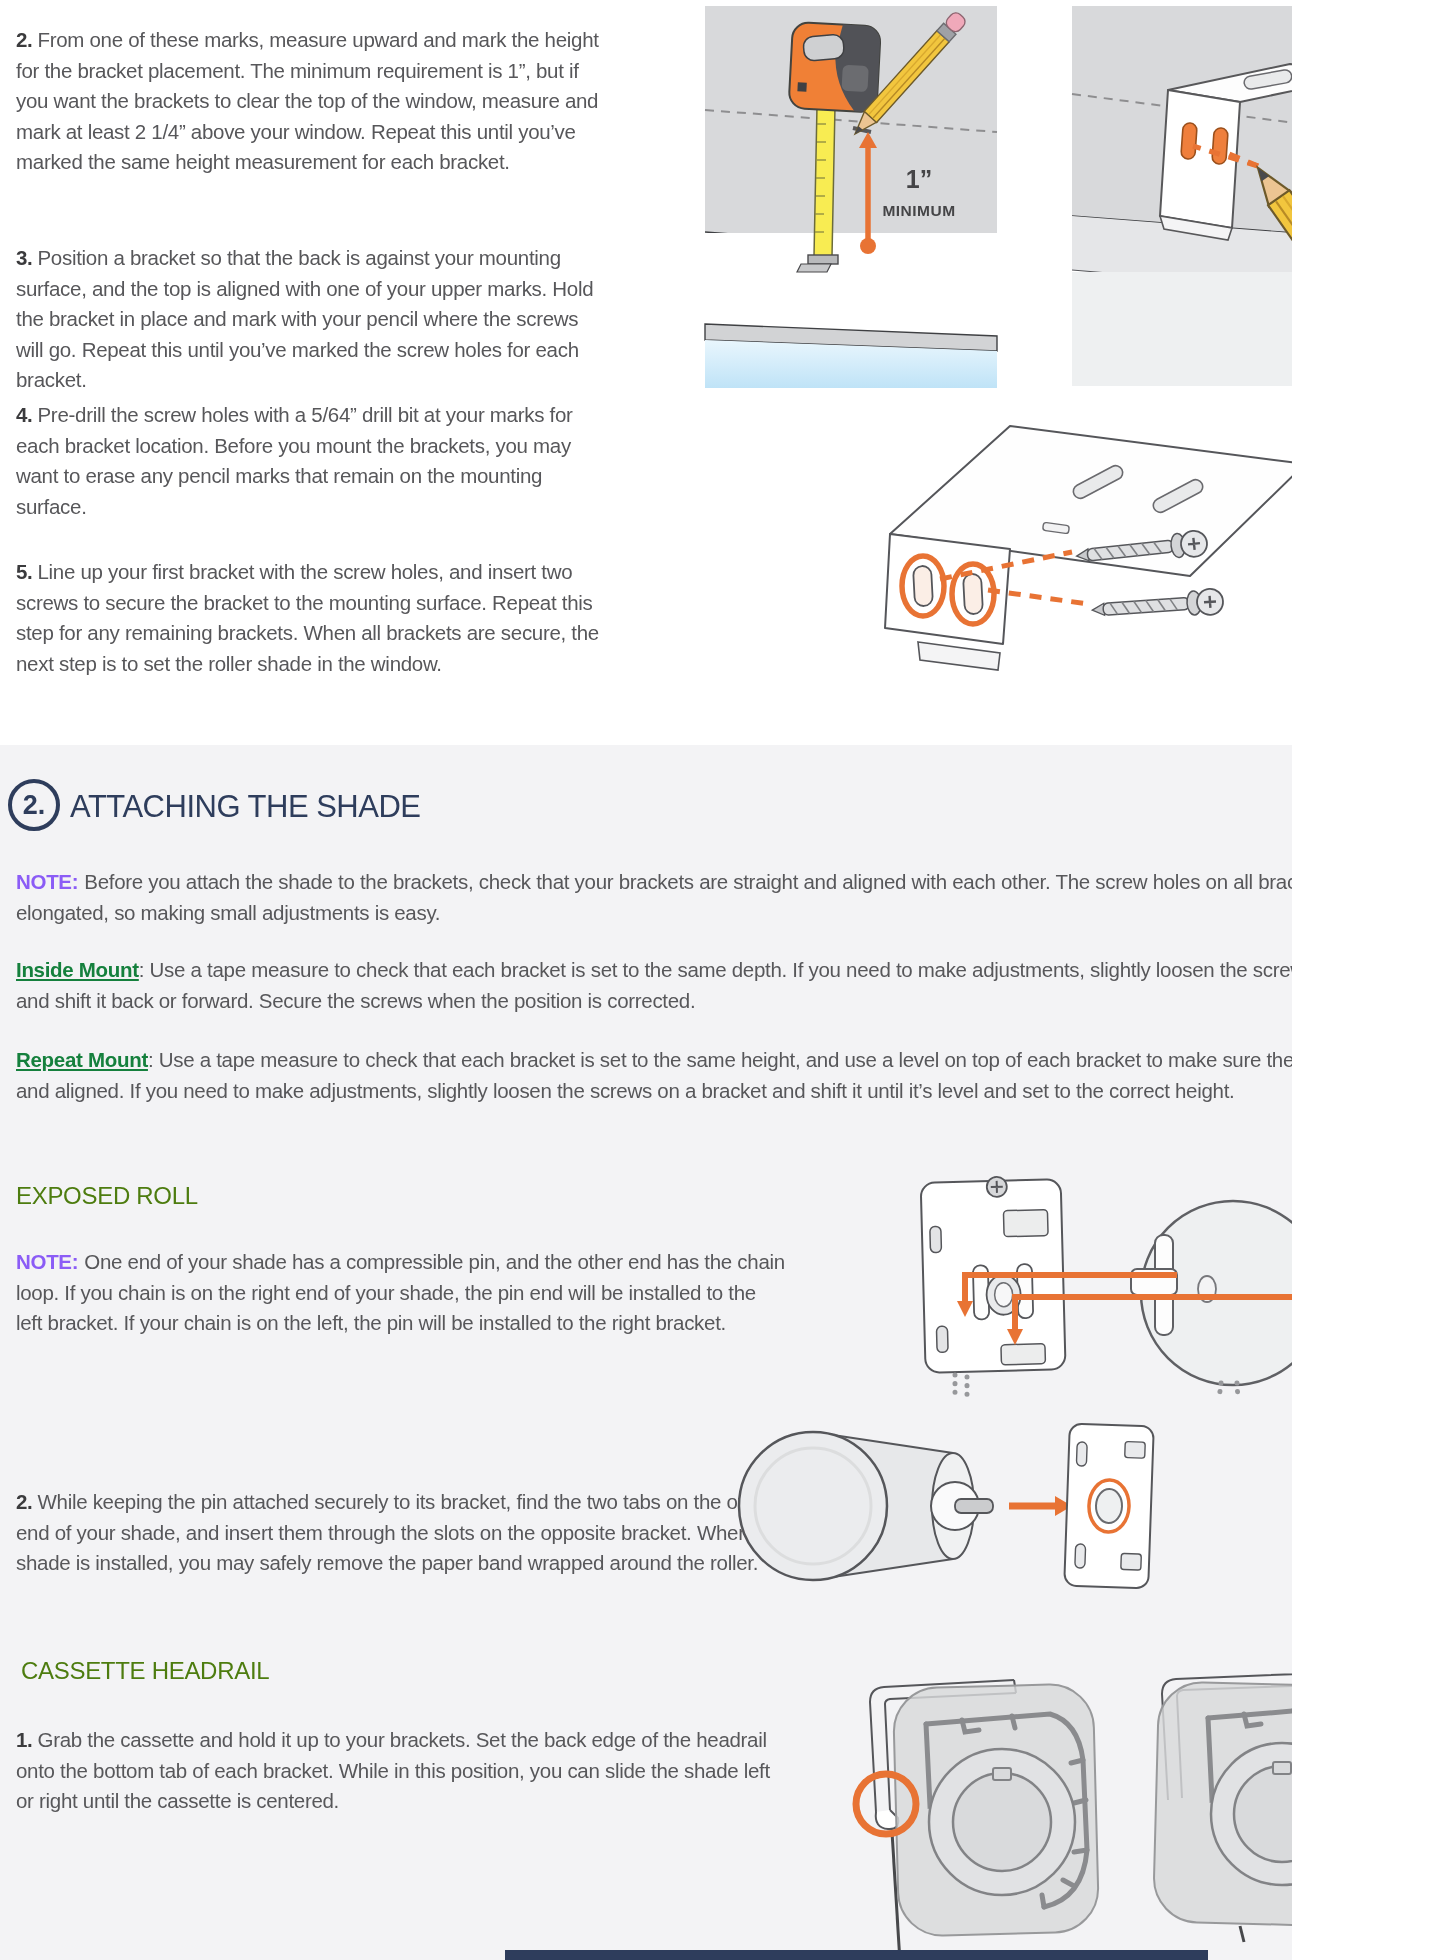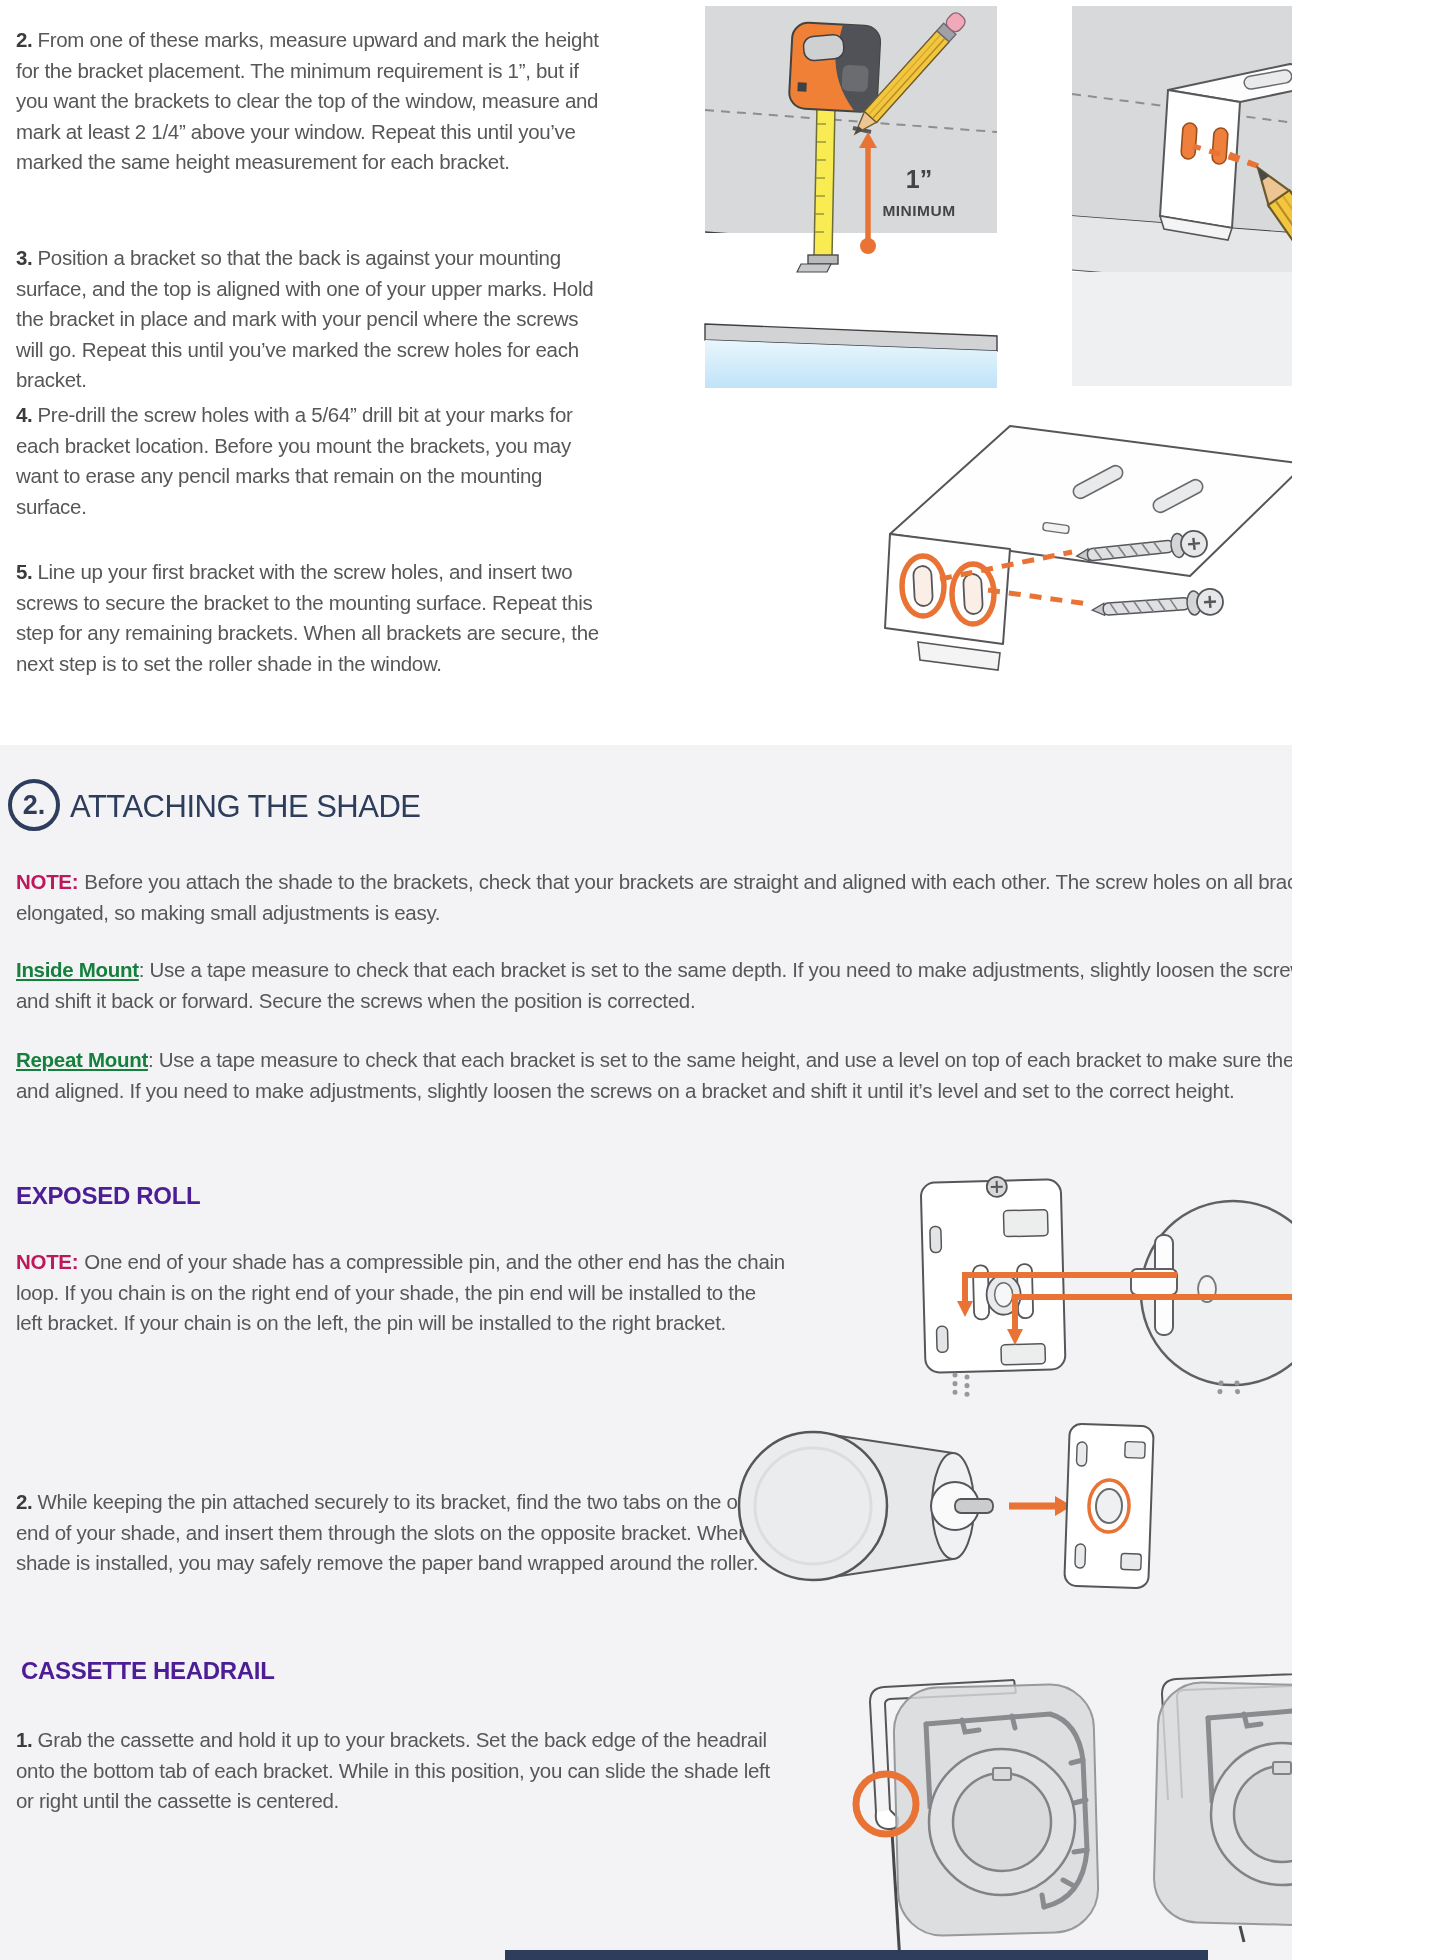--- a/index.html
+++ b/index.html
@@ -1,23 +1,23 @@
 <!DOCTYPE html>
 <html><head>
 <meta charset="utf-8">
 <style>
   *{margin:0;padding:0;box-sizing:border-box}
   html,body{background:#ffffff}
   .page{position:relative;width:1292px;height:1960px;background:#fff;overflow:hidden;
         font-family:"Liberation Sans",sans-serif;color:#57575a}
   .para{position:absolute;font-size:20.5px;line-height:30.5px;letter-spacing:-0.3px;color:#57575a}
   .para .num{font-weight:bold;color:#3b3b3d;margin-right:5px}
-  .para .note-label{font-weight:bold;color:#be185d;margin-right:6px}
+  .para .note-label{font-weight:bold;color:#8b5cf6;margin-right:6px}
   .para .mount-label{font-weight:bold;color:#15803d;text-decoration:underline}
-  .sub-head{position:absolute;font-size:24px;font-weight:bold;color:#4c1d95;letter-spacing:-0.3px}
+  .sub-head{position:absolute;font-size:24px;font-weight:normal;color:#4d7c0f;letter-spacing:-0.3px}
   .section2{position:absolute;left:0;top:745px;width:1440px;height:1215px;background:#f3f3f5}
   .sec-badge{position:absolute;left:8px;top:34px;width:52px;height:52px;border:4px solid #2e3d5c;
              border-radius:50%;display:flex;align-items:center;justify-content:center;
              font-size:27px;font-weight:bold;color:#2e3d5c}
   .sec-title{position:absolute;left:70px;top:44px;font-size:31px;font-weight:normal;
              color:#2e3d5c;letter-spacing:-0.5px}
   .fig{position:absolute;overflow:visible}
   .footer-bar{position:absolute;left:505px;top:1205px;width:703px;height:10px;background:#2e3d5c}
 </style>
 </head>

